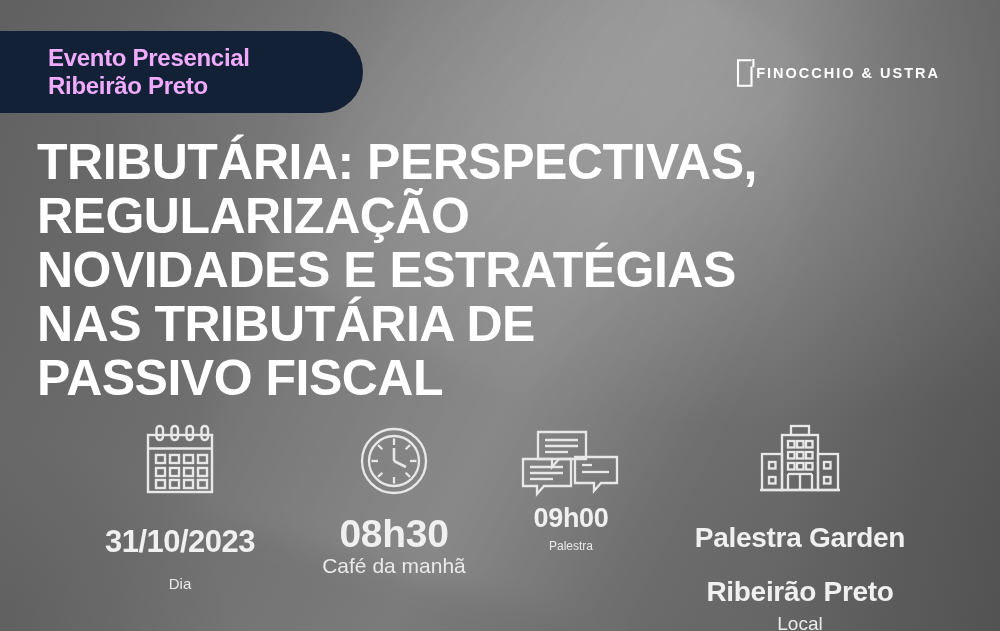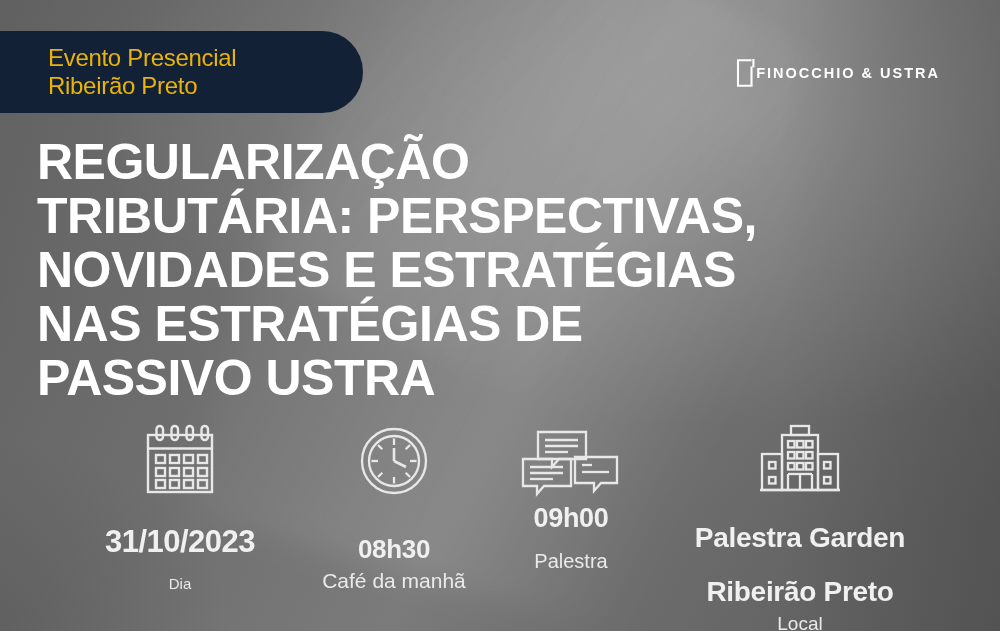--- a/index.html
+++ b/index.html
@@ -56,23 +56,23 @@
     position:absolute;
     left:0; top:31px;
     width:363px; height:82px;
     background:#122136;
     border-radius:0 46px 46px 0;
     display:flex; flex-direction:column;
     justify-content:center;
     padding-left:48px;
   }
   #badge .bline {
-    color:#eab308;
+    color:#f0abfc;
     font-size:24px;
-    font-weight:normal;
+    font-weight:bold;
     line-height:28px;
     letter-spacing:-0.3px;
     white-space:nowrap;
   }
 
   
   #logo {
     position:absolute;
     right:60px; top:58px;
     display:flex; align-items:center; gap:0;
@@ -125,26 +125,26 @@
     white-space:nowrap;
     text-align:center;
   }
 
   
   #item-date   { left:40px;  top:6px;  width:280px; }
   #item-date   .info-value { font-size:31px; line-height:36px; margin-top:22px; letter-spacing:-0.5px; }
   #item-date   .info-label { font-size:15px; line-height:24px; margin-top:12px; }
 
   #item-time   { left:295px; top:6px;  width:198px; }
-  #item-time   .info-value { font-size:26px; line-height:34px; margin-top:30px; letter-spacing:-0.3px; }
+  #item-time   .info-value { font-size:39px; line-height:34px; margin-top:15px; letter-spacing:-0.3px; }
   #item-time   .info-label { font-size:21px; line-height:25px; margin-top:2px; }
 
   #item-talk   { left:494px; top:10px; width:154px; }
   #item-talk   .info-value { font-size:27px; line-height:32px; letter-spacing:-0.3px; }
-  #item-talk   .info-label { font-size:20px; line-height:24px; margin-top:15px; }
+  #item-talk   .info-label { font-size:12px; line-height:24px; margin-top:0; }
 
   #item-venue  { left:650px; top:6px;  width:300px; }
   #item-venue  .info-value { font-size:28px; line-height:32px; margin-top:22px; letter-spacing:-0.3px; }
   #item-venue  .info-label { font-size:19px; line-height:24px; margin-top:4px; }
 </style>
 </head>
 <body>
 
 <div id="banner">
 
@@ -163,25 +163,25 @@
     <span class="mark">
       <svg class="mark" viewBox="0 0 22 30" xmlns="http://www.w3.org/2000/svg">
         <path d="M17.5 2.2 H4.0 V27.8 H17.5 V8.5" fill="none" stroke="#ffffff" stroke-width="2.1"></path>
         <path d="M19.4 1.0 V9.4" fill="none" stroke="#ffffff" stroke-width="2.1"></path>
       </svg>
     </span>
     <span class="wordmark">FINOCCHIO &amp; USTRA</span>
   </div>
 
   <div id="headline">
+    <div class="hline">TRIBUTÁRIA: PERSPECTIVAS,</div>
     <div class="hline">REGULARIZAÇÃO</div>
-    <div class="hline">TRIBUTÁRIA: PERSPECTIVAS,</div>
     <div class="hline">NOVIDADES E ESTRATÉGIAS</div>
-    <div class="hline">NAS ESTRATÉGIAS DE</div>
-    <div class="hline">PASSIVO USTRA</div>
+    <div class="hline">NAS TRIBUTÁRIA DE</div>
+    <div class="hline">PASSIVO FISCAL</div>
   </div>
 
   <div id="info-row">
 
     <div class="info-item" id="item-date">
       <span class="info-icon">
         <svg width="88" height="76" viewBox="0 0 88 76" xmlns="http://www.w3.org/2000/svg">
           <g fill="none" stroke="#e8e8e8" stroke-width="2.4">
             <rect x="12" y="13" width="64" height="57"></rect>
             <line x1="12" y1="26.5" x2="76" y2="26.5"></line>

